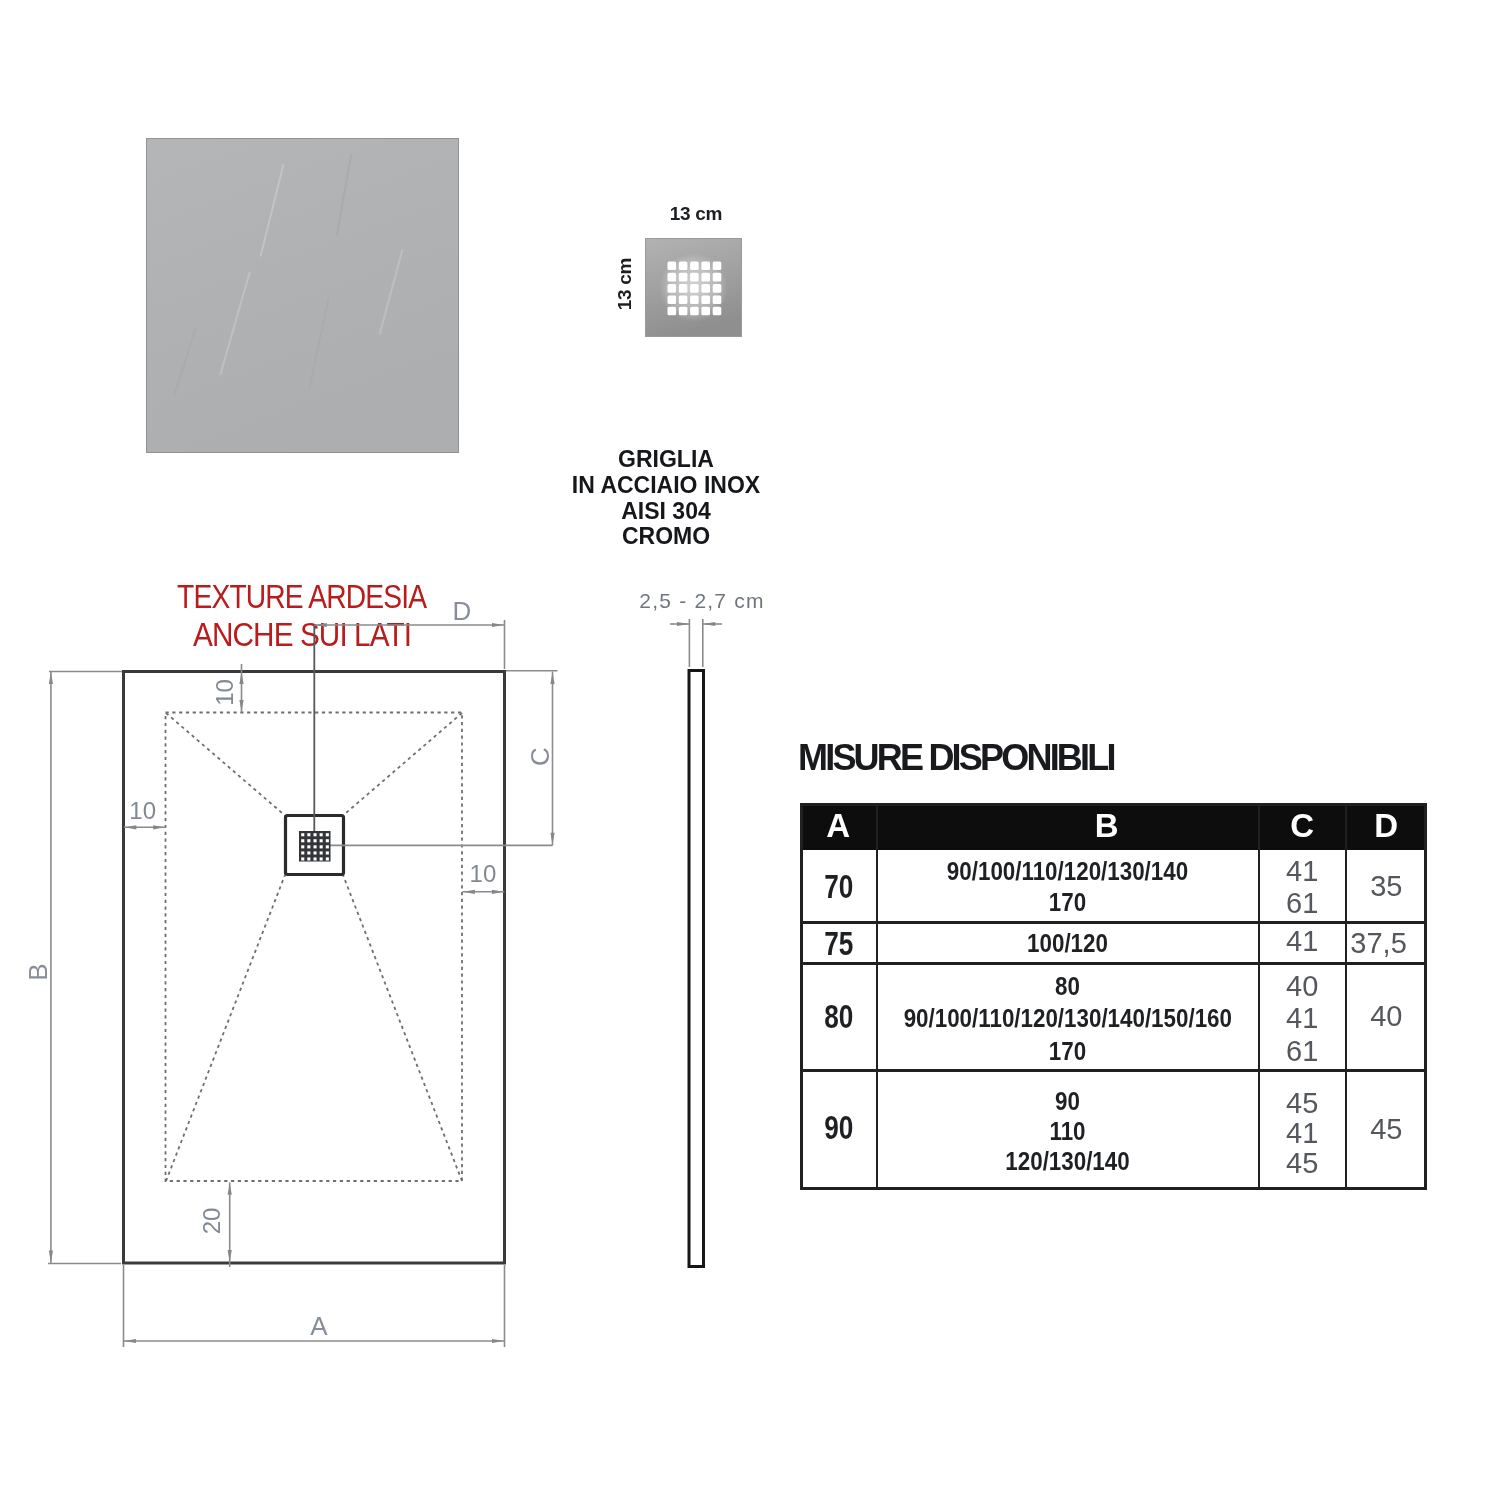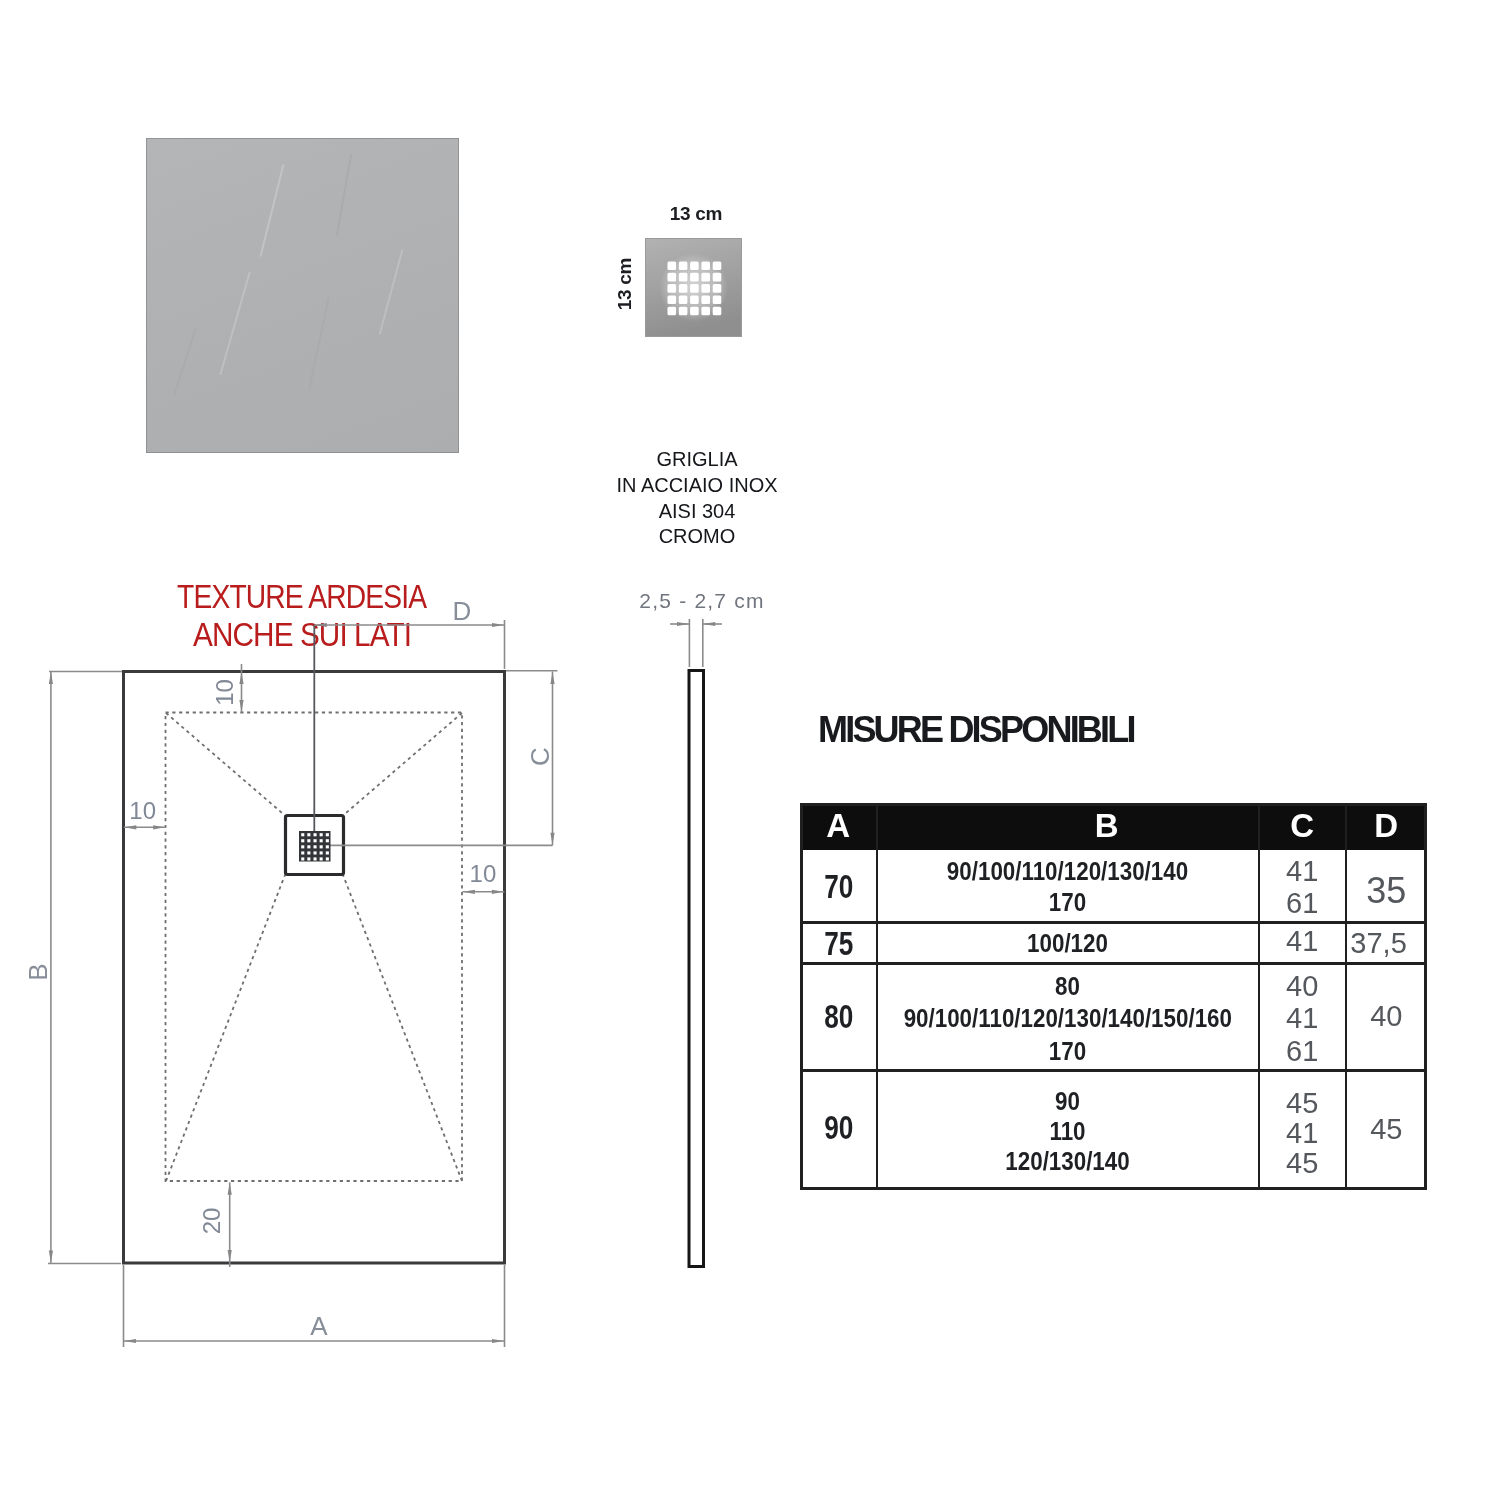--- a/index.html
+++ b/index.html
@@ -62,21 +62,21 @@
       <rect x="45.1" y="68.7" width="8.6" height="8.6" rx="1.5"></rect>
       <rect x="56.4" y="68.7" width="8.6" height="8.6" rx="1.5"></rect>
       <rect x="67.7" y="68.7" width="8.6" height="8.6" rx="1.5"></rect>
   </g>
 </svg>
 
 <div class="abs" style="left:646px;top:203px;width:100px;text-align:center;font-weight:bold;font-size:19px;letter-spacing:-0.3px;color:#1c1e22;">13 cm</div>
 
 <div class="abs" style="left:575px;top:273px;width:100px;text-align:center;font-weight:bold;font-size:19px;letter-spacing:-0.3px;color:#1c1e22;transform:rotate(-90deg);transform-origin:center;">13 cm</div>
 
-<div class="abs ctr" style="left:597px;top:447px;width:200px;font-weight:normal;font-size:20px;line-height:25.8px;letter-spacing:0px;color:#15171b;">GRIGLIA<br>IN ACCIAIO INOX<br>AISI 304<br>CROMO</div>
+<div class="abs ctr" style="left:566px;top:447px;width:200px;font-weight:bold;font-size:23px;line-height:25.8px;letter-spacing:0px;color:#15171b;">GRIGLIA<br>IN ACCIAIO INOX<br>AISI 304<br>CROMO</div>
 
 <svg class="abs" style="left:0;top:0;" width="1500" height="1500" viewBox="0 0 1500 1500">
 
   <rect x="123.5" y="671.5" width="381" height="591.5" fill="none" stroke="#3a3a3c" stroke-width="3"></rect>
 
   <rect x="165.5" y="712.5" width="296.5" height="468.5" fill="none" stroke="#6f6f71" stroke-width="1.8" stroke-dasharray="3.2,3.6"></rect>
 
   <line x1="166" y1="713" x2="285" y2="815.5" stroke="#6f6f71" stroke-width="1.8" stroke-dasharray="3.2,3.6"></line>
 
   <line x1="462" y1="713" x2="343" y2="815.5" stroke="#6f6f71" stroke-width="1.8" stroke-dasharray="3.2,3.6"></line>
@@ -209,42 +209,42 @@
     <line x1="702.8" y1="619" x2="702.8" y2="667"></line>
   </g>
   <g fill="#87878a" stroke="none">
     <polygon points="689.0,624.0 677.0,626.1 677.0,621.9"></polygon>
     <polygon points="703.2,624.0 715.2,621.9 715.2,626.1"></polygon>
   </g>
 
   <text x="702" y="608" text-anchor="middle" font-size="21" letter-spacing="1.2" fill="#70757e">2,5 - 2,7 cm</text>
 </svg>
 
-<div class="abs" style="left:798px;top:709px;font-weight:bold;font-size:36px;letter-spacing:-2.8px;color:#191a1d;margin-left:20px;">MISURE DISPONIBILI</div>
+<div class="abs" style="left:798px;top:737px;font-weight:bold;font-size:36px;letter-spacing:-2.8px;color:#191a1d;">MISURE DISPONIBILI</div>
 
 <div class="abs" style="left:799.5px;top:803px;width:627.5px;height:386.5px;">
 
   <div class="abs" style="left:0;top:0;width:627.5px;height:46.7px;background:#0d0d0d;"></div>
   <div class="abs" style="left:0;top:0;width:77.5px;height:46.7px;color:#fff;font-weight:bold;font-size:33px;line-height:46px;text-align:center;">A</div>
   <div class="abs" style="left:77.5px;top:0;width:459.3px;height:46.7px;color:#fff;font-weight:bold;font-size:33px;line-height:46px;text-align:center;">B</div>
   <div class="abs" style="left:459.3px;top:0;width:86.8px;height:46.7px;color:#fff;font-weight:bold;font-size:33px;line-height:46px;text-align:center;">C</div>
   <div class="abs" style="left:546.1px;top:0;width:81.4px;height:46.7px;color:#fff;font-weight:bold;font-size:33px;line-height:46px;text-align:center;">D</div>
 
   <div class="abs" style="left:0;top:0;width:621.5px;height:380.5px;border:3px solid #202020;"></div>
   <div class="abs" style="left:76px;top:0;width:2.6px;height:386.5px;background:#202020;"></div>
   <div class="abs" style="left:458px;top:0;width:2.6px;height:386.5px;background:#202020;"></div>
   <div class="abs" style="left:545px;top:0;width:2.6px;height:386.5px;background:#202020;"></div>
   <div class="abs" style="left:0;top:118.4px;width:627.5px;height:2.6px;background:#202020;"></div>
   <div class="abs" style="left:0;top:159.2px;width:627.5px;height:2.6px;background:#202020;"></div>
   <div class="abs" style="left:0;top:266px;width:627.5px;height:2.6px;background:#202020;"></div>
 
   <div class="abs ctr" style="left:0;top:64px;width:77.5px;font-weight:bold;font-size:34px;color:#1f2023;transform:scaleX(0.77);">70</div>
   <div class="abs ctr" style="left:77.5px;top:53px;width:381px;font-weight:bold;font-size:26px;line-height:31px;color:#1f2023;transform:scaleX(0.86);">90/100/110/120/130/140<br>170</div>
   <div class="abs ctr" style="left:459.3px;top:53px;width:86.8px;font-size:29px;line-height:31.5px;color:#54575c;">41<br>61</div>
-  <div class="abs ctr" style="left:546.1px;top:67px;width:81.4px;font-size:36px;color:#54575c;">35</div>
+  <div class="abs ctr" style="left:546.1px;top:67px;width:81.4px;font-size:29px;color:#54575c;">35</div>
 
   <div class="abs ctr" style="left:0;top:120.5px;width:77.5px;font-weight:bold;font-size:34px;color:#1f2023;transform:scaleX(0.77);">75</div>
   <div class="abs ctr" style="left:77.5px;top:125px;width:381px;font-weight:bold;font-size:26px;color:#1f2023;transform:scaleX(0.86);">100/120</div>
   <div class="abs ctr" style="left:459.3px;top:121.5px;width:86.8px;font-size:29px;color:#54575c;">41</div>
   <div class="abs ctr" style="left:546.1px;top:123.5px;width:66px;font-size:29px;color:#54575c;">37,5</div>
 
   <div class="abs ctr" style="left:0;top:193.5px;width:77.5px;font-weight:bold;font-size:34px;color:#1f2023;transform:scaleX(0.77);">80</div>
   <div class="abs ctr" style="left:77.5px;top:167px;width:381px;font-weight:bold;font-size:26px;line-height:32.3px;color:#1f2023;transform:scaleX(0.86);">80<br>90/100/110/120/130/140/150/160<br>170</div>
   <div class="abs ctr" style="left:459.3px;top:167px;width:86.8px;font-size:29px;line-height:32.3px;color:#54575c;">40<br>41<br>61</div>
   <div class="abs ctr" style="left:546.1px;top:197px;width:81.4px;font-size:29px;color:#54575c;">40</div>

